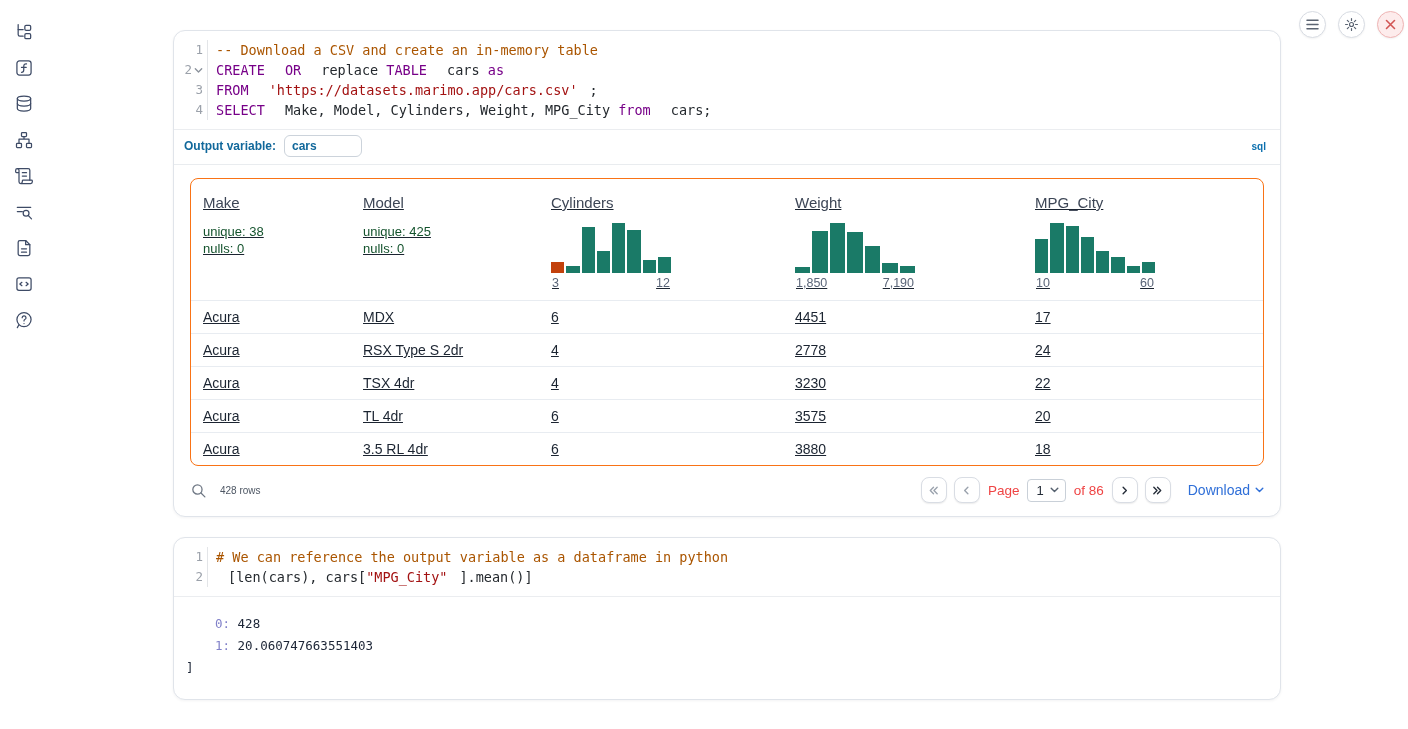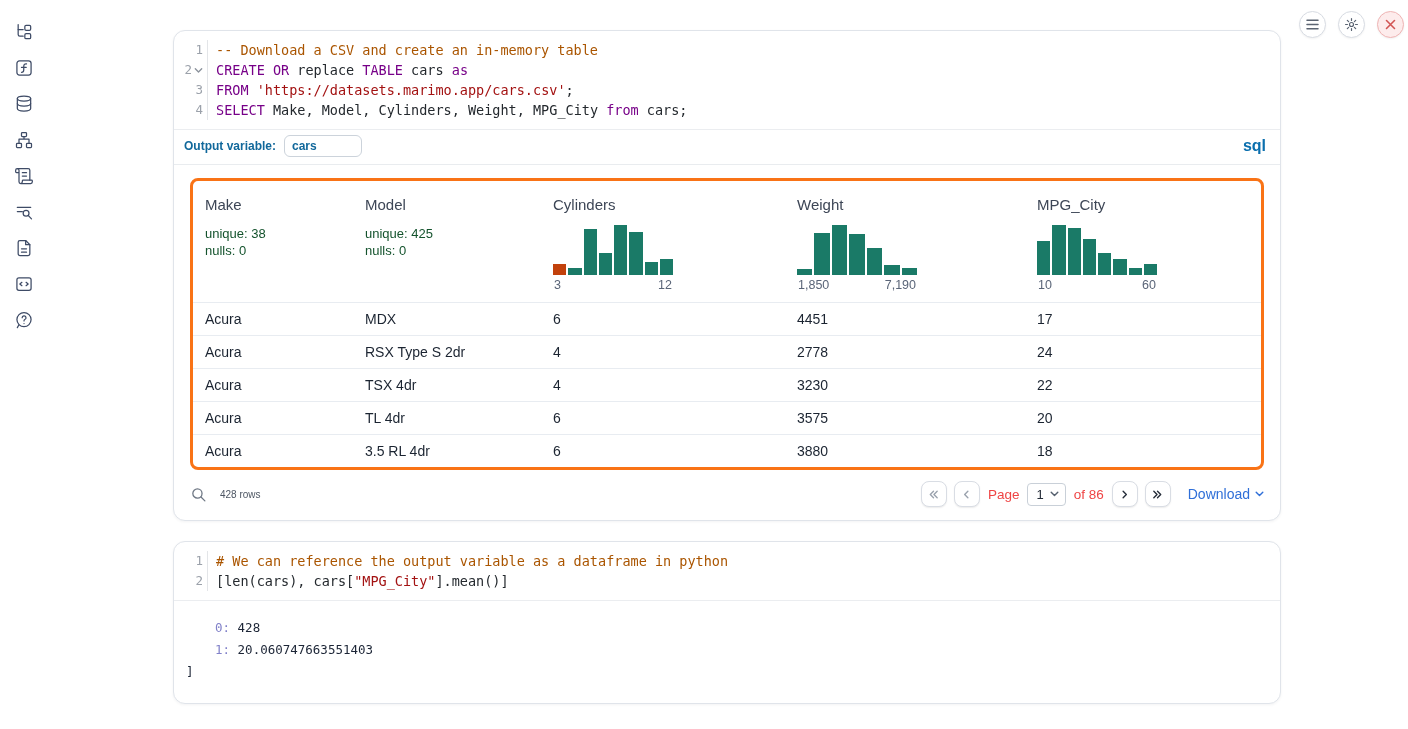--- a/index.html
+++ b/index.html
@@ -29,31 +29,31 @@
   .code-block { padding: 9px 0; border-bottom: 1px solid #ebedf0; }
   .code-line { display: flex; font-family: "DejaVu Sans Mono", "Liberation Mono", monospace;
     font-size: 13.5px; line-height: 20px; }
   .gutter { flex: 0 0 34px; display: flex; justify-content: flex-end; align-items: center;
     gap: 2px; padding-right: 4px; border-right: 1px solid #e3e5e8; color: #9ba1aa; font-size: 12.5px; }
   .fold { display: inline-flex; color: #8a919b; }
   .code-text { padding-left: 8px; white-space: pre; color: #24292e; }
   .tok-kw { color: #770088; }
   .tok-comment { color: #aa5500; }
   .tok-str { color: #a31212; }
-  .tok-plain { color: #24292e; }
+  .tok-plain { color: #24292e; padding-left: 12px; }
   
   .outvar-row { display: flex; align-items: center; padding: 5px 14px 7px 10px;
     border-bottom: 1px solid #e9ecef; }
   .outvar-label { font-size: 12px; font-weight: bold; color: #11689b; }
   .outvar-input { margin-left: 8px; width: 78px; font-family: "Liberation Sans", sans-serif;
     font-size: 12px; font-weight: bold; color: #11689b; border: 1px solid #ccd3db;
     border-radius: 6px; padding: 3px 7px; outline: none; background: #fff; }
-  .lang-badge { margin-left: auto; font-size: 16px; font-weight: bold; color: #0b6fae; }
-  
-  .table-card { margin: 13px 16px 0; border: 3px solid #f97316; border-radius: 8px; overflow: hidden; }
+  .lang-badge { margin-left: auto; font-size: 10px; font-weight: bold; color: #0b6fae; }
+  
+  .table-card { margin: 13px 16px 0; border: 1px solid #f97316; border-radius: 8px; overflow: hidden; text-decoration: underline; }
   .tgrid { display: grid; grid-template-columns: 160px 188px 244px 240px 1fr; }
   .th { padding: 14px 12px 10px; }
   .col-name { font-size: 15px; color: #3d4656; line-height: 20px; }
   .col-stats { margin-top: 10px; }
   .stat { font-size: 13px; color: #14532d; line-height: 17px; }
   .hist { margin-top: 8px; width: 120px; }
   .hist-bars { display: flex; align-items: flex-end; gap: 2px; height: 52px; }
   .hist-bar { flex: 1; background: #1a7a67; }
   .hist-labels { display: flex; justify-content: space-between; font-size: 12.5px;
     color: #5a6578; margin-top: 3px; padding: 0 1px; }

